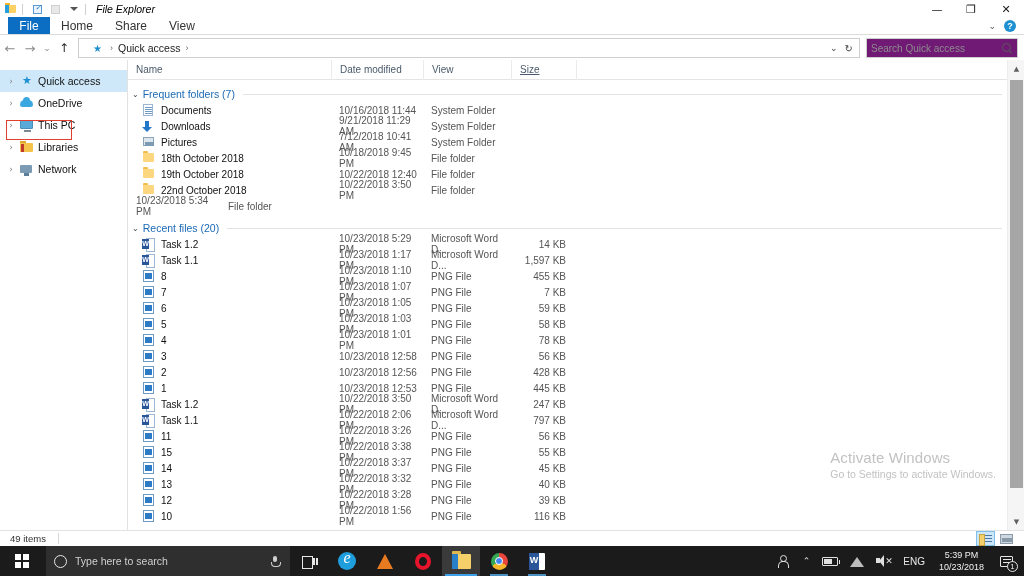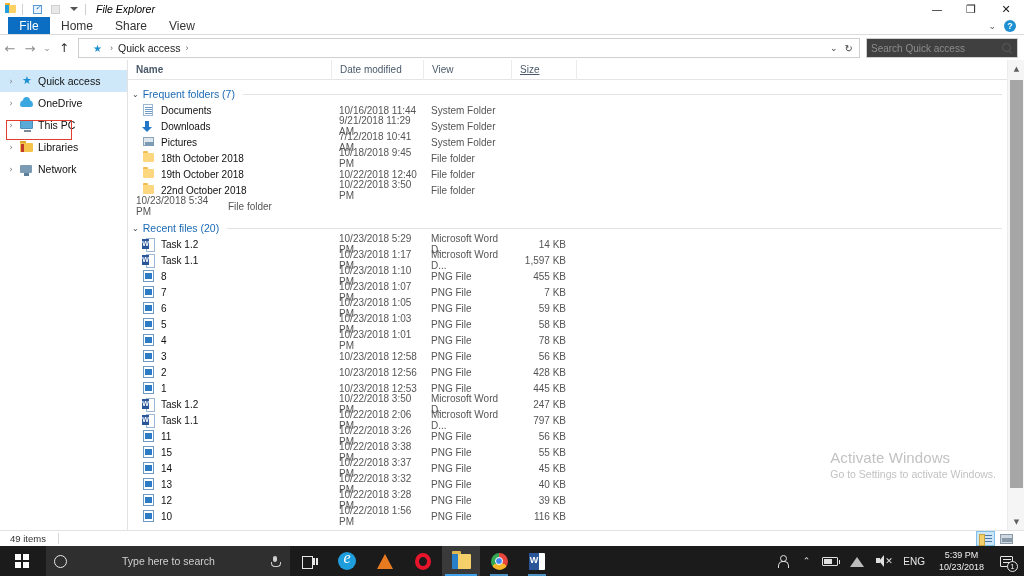--- a/index.html
+++ b/index.html
@@ -104,21 +104,21 @@
   }
   .bc-text { font-size: 10.5px; color: #1a1a1a; }
   .bc-sep { font-size: 9px; color: #6a6a6a; margin: 0 5px; }
   .bc-right {
     margin-left: auto; display: flex; align-items: center; gap: 7px; padding-right: 2px;
   }
   .bc-drop { font-size: 9px; color: #444; font-family: "DejaVu Sans", sans-serif; }
   .bc-refresh { font-size: 10px; color: #444; font-family: "DejaVu Sans", sans-serif; }
 
   #searchbox {
-    width: 152px; height: 20px; border: 1px solid #cfcfcf; background: #404040;
+    width: 152px; height: 20px; border: 1px solid #cfcfcf; background: #701a75;
     display: flex; align-items: center; padding: 0 4px; margin-right: 6px; flex: none;
   }
   #search-text { font-size: 10px; color: #8d8d8d; flex: 1; }
   .search-mag {
     width: 11px; height: 11px; position: relative;
   }
   .search-mag:before {
     content: ""; position: absolute; left: 0; top: 0;
     width: 7px; height: 7px; border: 1.2px solid #5a5a5a; border-radius: 50%;
   }
@@ -199,21 +199,21 @@
   
   #filepane {
     flex: 1; height: 470px; position: relative; background: #fff; overflow: hidden;
   }
   #col-headers {
     height: 20px; display: flex; align-items: center; background: #fff;
     border-bottom: 1px solid #e4e4e4; font-size: 10px; color: #4a5a6a;
   }
   .col-h { padding-left: 8px; height: 20px; line-height: 20px; position: relative; }
   .col-h + .col-h { border-left: 1px solid #ebebeb; }
-  .c-name { width: 203px; font-weight: bold; }
+  .c-name { width: 203px; }
   .c-date { width: 92px; }
   .c-type { width: 88px; }
   .c-size { width: 65px; text-decoration: underline; }
   .c-tail { width: 60px; }
 
   #rows-area { position: absolute; top: 20px; left: 0; right: 0; bottom: 0; overflow: hidden; }
 
   .group-hdr {
     height: 16px; display: flex; align-items: center; padding-left: 4px;
     font-size: 10.5px; color: #1b6ab5; margin-top: 6px;
@@ -318,21 +318,21 @@
     width: 44px; height: 30px; display: flex; align-items: center; justify-content: center;
   }
   .win-logo {
     width: 14px; height: 14px; display: grid; grid-template-columns: 1fr 1fr;
     grid-template-rows: 1fr 1fr; gap: 1.5px;
   }
   .win-logo span { background: #ffffff; display: block; }
 
   #tb-search {
     width: 244px; height: 30px; background: #2f2f2f;
-    display: flex; align-items: center; margin-left: 2px; gap: 47px;
+    display: flex; align-items: center; margin-left: 2px;
   }
   .cortana-ring {
     width: 13px; height: 13px; border: 1.6px solid #e8e8e8; border-radius: 50%;
     margin-left: 8px; flex: none;
   }
   #tb-search-text { font-size: 10.5px; color: #d0d0d0; margin-left: 8px; flex: 1; }
   .mic-ico {
     width: 14px; height: 14px; position: relative; margin-right: 8px; flex: none;
   }
   .mic-ico:before {

